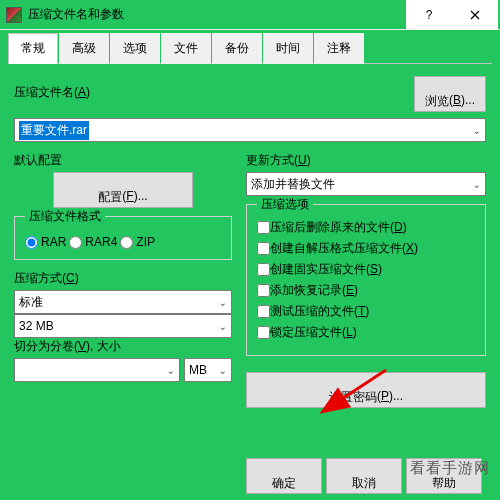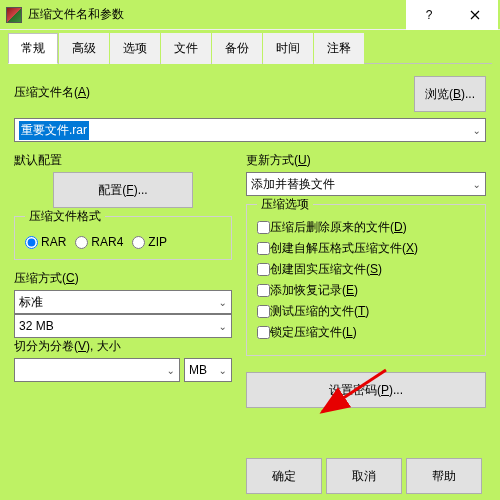--- a/index.html
+++ b/index.html
@@ -1,39 +1,39 @@
 <!DOCTYPE html>
 <html><head>
 <meta charset="utf-8">
 <style>
 *{box-sizing:border-box;margin:0;padding:0;font-family:"Microsoft YaHei","SimSun",sans-serif;font-size:12px}
 body{background:#fff;color:#000}
-.window{width:500px;height:500px;background:#bef264;position:relative;overflow:hidden}
+.window{width:500px;height:500px;background:#22c55e;position:relative;overflow:hidden}
 .titlebar{height:30px;display:flex;align-items:center;padding:0 2px 0 6px;border-bottom:1px solid #eee}
 .appicon{width:16px;height:16px;background:linear-gradient(135deg,#8b1a1a 0,#c44 50%,#2a6b2a 50%,#3a8b3a 100%);margin-right:6px;border:1px solid #555}
 .title{flex:1;font-size:12px}
 .tbtns{display:flex}
 .tbtn{width:46px;height:30px;display:flex;align-items:center;justify-content:center;background:#fff}
 .tbtn svg{width:10px;height:10px}
 .tabs{display:flex;margin:2px 8px 0;border-bottom:1px solid #c0c0c0}
 .tab{padding:6px 12px;border:1px solid transparent;border-bottom:none;background:#f0f0f0;margin-right:1px;position:relative;top:1px;cursor:pointer}
 .tab.active{background:#fff;border-color:#c0c0c0;border-bottom:1px solid #fff}
 .pane{padding:12px 14px 8px}
 .row{display:flex;align-items:center;margin-bottom:6px;gap:16px}
 .label{display:block;margin-bottom:3px}
 .underline{text-decoration:underline}
 .sel{border:2px solid #0078d7;background:#fff;color:#000}
 .sel .seltext{background:#0078d7;color:#fff;padding:1px 2px}
-.btn{height:36px;padding:16px 10px;background:#e1e1e1;border:1px solid #adadad;cursor:pointer;display:inline-flex;align-items:center;justify-content:center}
+.btn{height:36px;padding:16px 10px;background:#e1e1e1;border:1px solid #adadad;cursor:pointer;display:inline-flex;align-items:flex-start;justify-content:center}
 .combo{display:flex;align-items:center;height:24px;border:1px solid #7a7a7a;background:#fff;padding:0 4px;justify-content:space-between;cursor:pointer}
 .combo .chev{font-size:10px;color:#555}
 .cols{display:flex;gap:14px}
 .coll{flex:0 0 218px}
 .colr{flex:1}
-.radios{display:flex;gap:9px;align-items:center;margin-top:4px}
+.radios{display:flex;gap:3px;align-items:center;margin-top:4px}
 .radio{display:flex;align-items:center;gap:3px;cursor:pointer}
 .radio input{margin:0}
 .chk{display:flex;align-items:center;gap:0;margin-bottom:4px;cursor:pointer}
 .chk input{margin:0}
 .field{margin-bottom:0}
 .splitrow{display:flex;gap:4px;align-items:center}
 .splitcombo{flex:1}
 .unit{width:48px}
 .setpw{width:100%;margin-top:6px}
 .arrow{position:absolute;pointer-events:none}
@@ -200,13 +200,14 @@
       </defs>
     <path d="M78,2 L14,44" stroke="#e60000" stroke-width="3" fill="none" marker-end="url(#ah)"></path>
   </svg>
 
   <div class="dlgbtns">
     <button class="btn">确定</button>
     <button class="btn">取消</button>
     <button class="btn">帮助</button>
   </div>
 
+  <div class="watermark">看看手游网</div>
 </div>
 
 </body></html>

